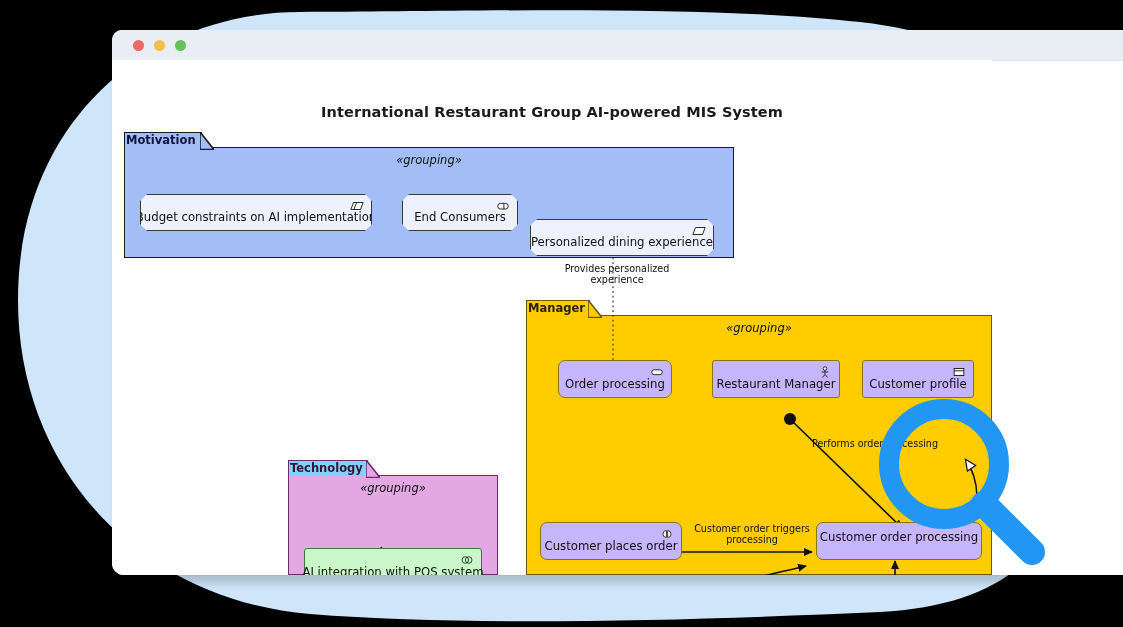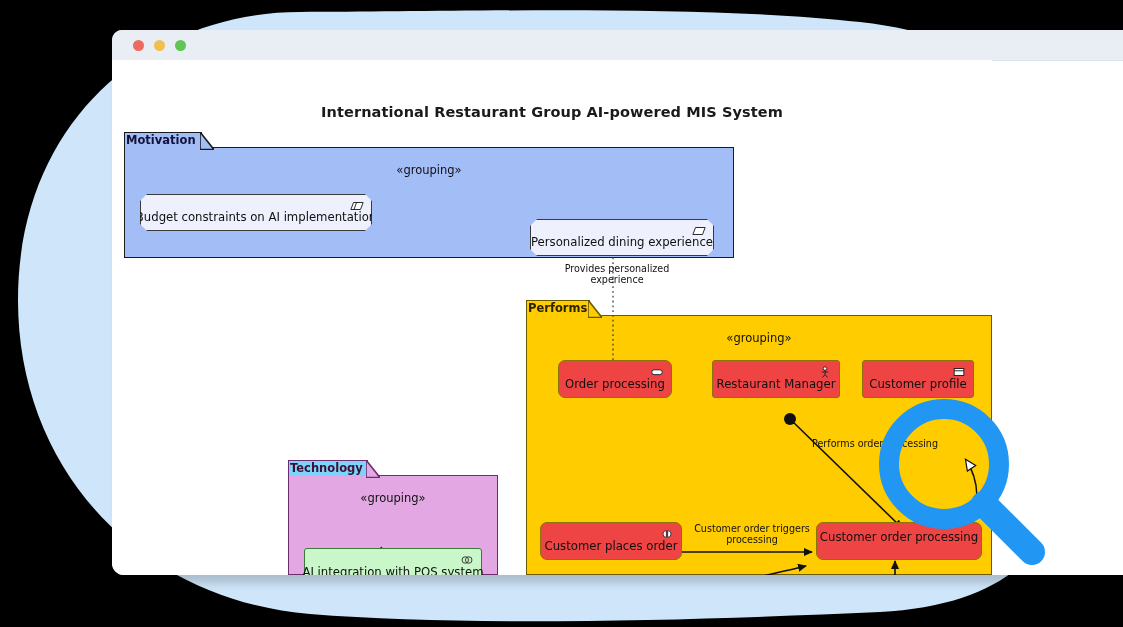--- a/index.html
+++ b/index.html
@@ -90,23 +90,23 @@
     position: absolute;
     left: 0; top: 15px;
     border: 1.6px solid #1b1b1b;
     box-sizing: border-box;
     z-index: 2;
   }
   .grouping-label {
     position: absolute;
     top: 5px; left: 0; width: 100%;
     text-align: center;
+    font-style: italic;
     font-size: 11.5px;
     color: #101010;
-    margin-top: 10px;
   }
 
   
   #motivation { left: 12px; top: 72px; width: 610px; height: 126px; }
   #motivation .layer-tab { background: #a3bdf7; width: 78px; }
   #motivation .layer-body { width: 610px; height: 111px; background: #a3bdf7; }
   #motivation .tab-slant { left: 76px; }
 
   
   #business { left: 414px; top: 240px; width: 466px; height: 275px; }
@@ -140,21 +140,21 @@
     width: 14px; height: 12px;
   }
   .el.motiv {
     background: #eef1fd;
     border: 1.3px solid #3a3a3a;
     
     clip-path: polygon(7px 0, calc(100% - 7px) 0, 100% 7px, 100% calc(100% - 7px),
                        calc(100% - 7px) 100%, 7px 100%, 0 calc(100% - 7px), 0 7px);
   }
   .el.biz {
-    background: #ef4444;
+    background: #c4b5fd;
     border: 1.3px solid #8a7400;
     border-radius: 7px;
   }
   .el.biz.sq { border-radius: 3px; }
   .el.tech {
     background: #c9f7c9;
     border: 1.3px solid #3c7a3c;
     border-radius: 3px;
   }
 
@@ -215,31 +215,38 @@
         </div>
 
         <div class="el motiv" style="left:16px; top:62px; width:232px; height:37px;">
           <svg class="badge" viewBox="0 0 16 12">
             <polygon points="4,2 15,2 12,10 1,10" fill="#ffffff" stroke="#222" stroke-width="1.1"></polygon>
             <line x1="7.5" y1="2" x2="4.5" y2="10" stroke="#222" stroke-width="1.1"></line>
           </svg>
           <span class="lbl">Budget constraints on AI implementation</span>
         </div>
 
+        <div class="el motiv" style="left:278px; top:62px; width:116px; height:37px;">
+          <svg class="badge" viewBox="0 0 16 12">
+            <rect x="2" y="3" width="12" height="6.5" rx="3.25" fill="#fff" stroke="#222" stroke-width="1.1"></rect>
+            <line x1="9" y1="3" x2="9" y2="9.5" stroke="#222" stroke-width="1.1"></line>
+          </svg>
+          <span class="lbl">End Consumers</span>
+        </div>
 
         <div class="el motiv" style="left:406px; top:62px; width:184px; height:37px;margin-top:25px;">
           <svg class="badge" viewBox="0 0 16 12">
             <polygon points="4,2 15,2 12,10 1,10" fill="#ffffff" stroke="#222" stroke-width="1.1"></polygon>
           </svg>
           <span class="lbl">Personalized dining experience</span>
         </div>
       </div>
 
       <div class="layer" id="business">
-        <div class="layer-tab">Performs</div>
+        <div class="layer-tab">Manager</div>
         <svg class="tab-slant" viewBox="0 0 14 18" preserveAspectRatio="none">
           <polygon points="0,0 14,18 0,18" fill="#ffcc00" stroke="#6b5a00" stroke-width="1.6"></polygon>
         </svg>
         <div class="layer-body">
           <div class="grouping-label">«grouping»</div>
         </div>
 
         <div class="el biz" style="left:32px; top:60px; width:114px; height:38px;">
           <svg class="badge" viewBox="0 0 16 12">
             <rect x="2" y="3.5" width="12" height="5.5" rx="2.75" fill="#fff" stroke="#222" stroke-width="1.1"></rect>

